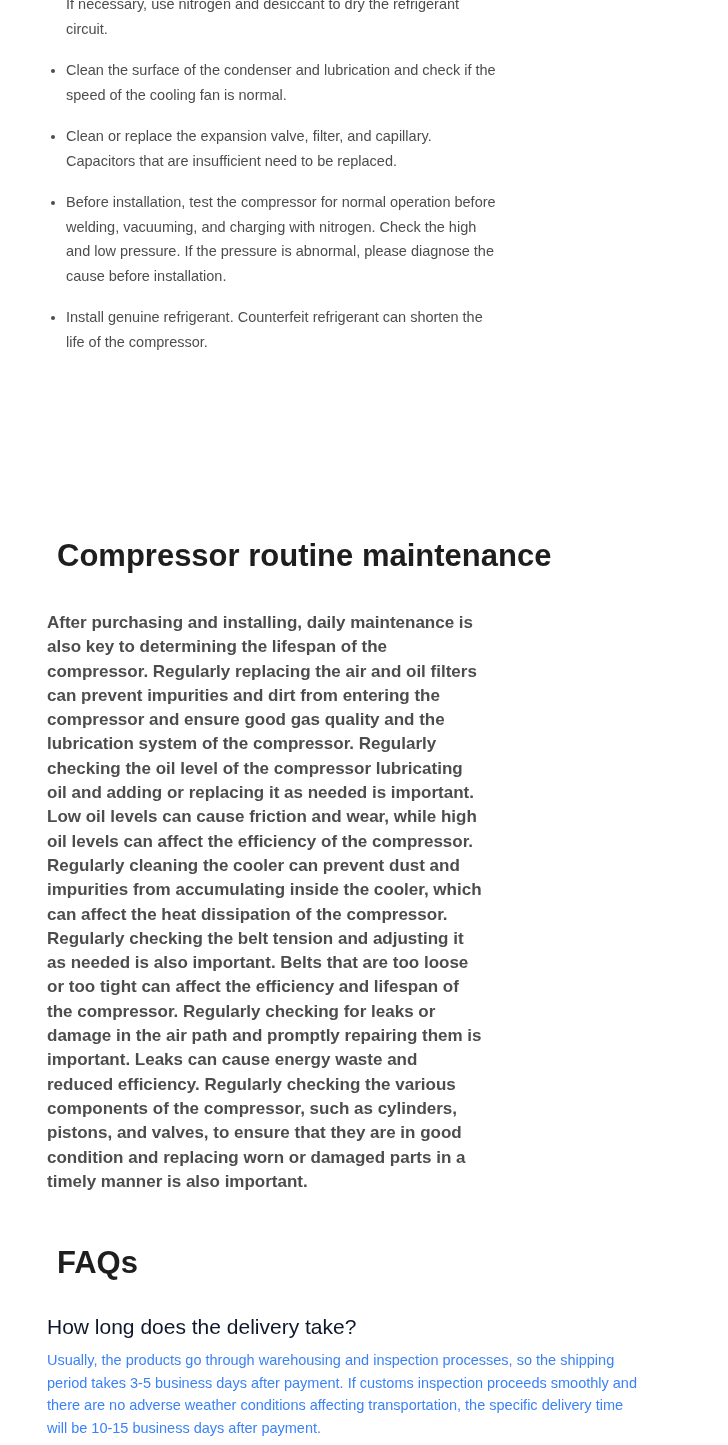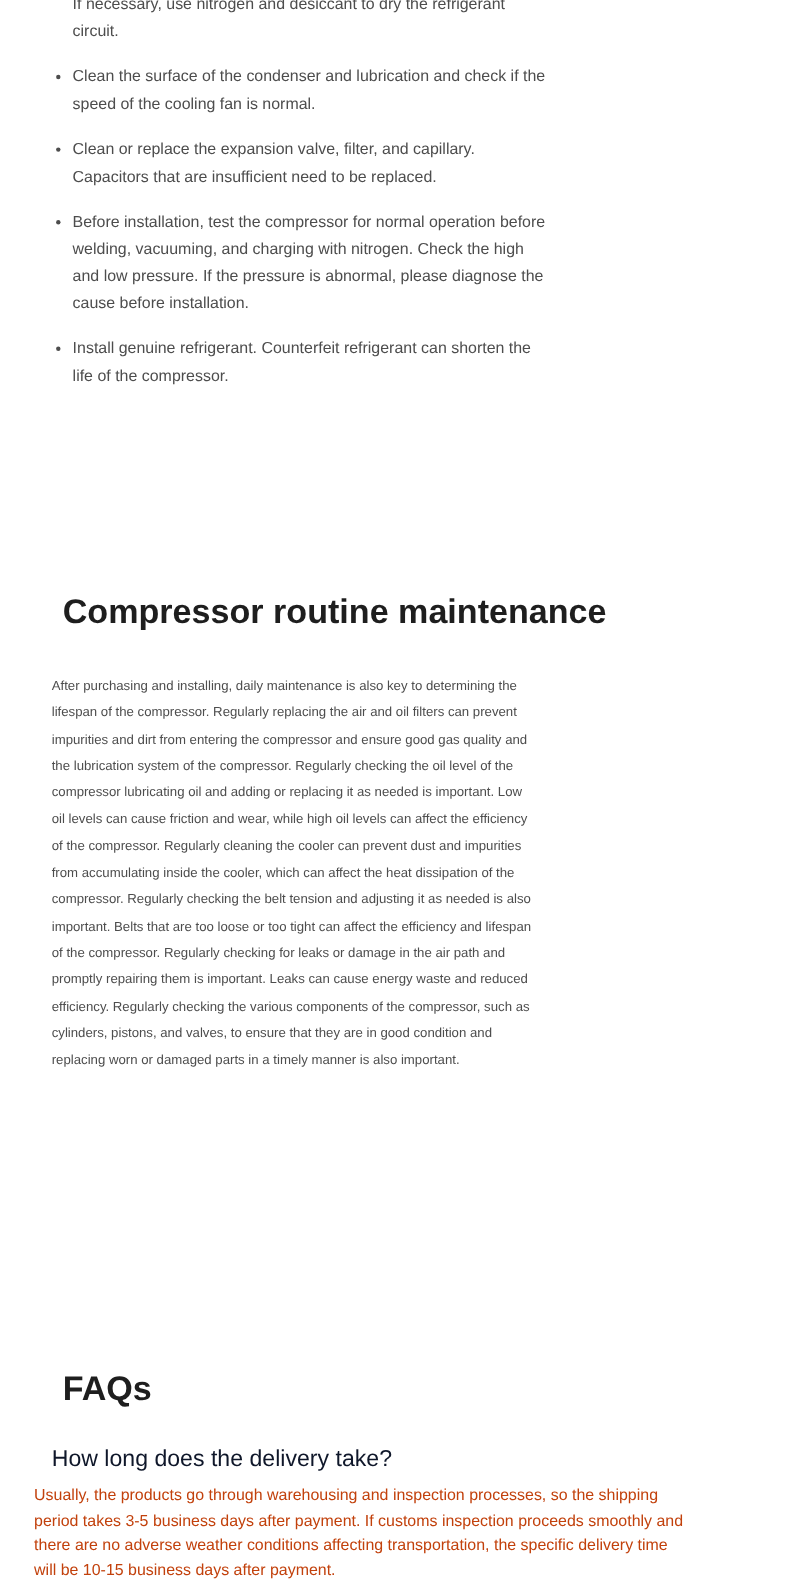--- a/index.html
+++ b/index.html
@@ -41,43 +41,44 @@
     color: #1e1e1e;
   }
   #routine-title { top: 528px; }
   #faq-title { top: 1235px; }
   .body-paragraph {
     position: absolute;
     top: 611px;
     left: 47px;
     margin: 0;
     width: 437px;
-    font-size: 12px;
+    font-size: 17px;
     line-height: 24.3px;
     color: #4d4d4d;
+    font-weight: bold;
   }
   .faq-question {
     position: absolute;
     top: 1313px;
     left: 47px;
     margin: 0;
     font-size: 21px;
     line-height: 27px;
     font-weight: 400;
     color: #0f172a;
   }
   .faq-answer {
     position: absolute;
     top: 1349px;
-    left: 31px;
+    left: 47px;
     margin: 0;
     width: 600px;
     font-size: 14.5px;
     line-height: 22.6px;
-    color: #c2410c;
+    color: #3b82f6;
   }
 </style>
 </head>
 <body>
 
 <ul class="tips-list">
   <li class="no-marker">If necessary, use nitrogen and desiccant to dry the refrigerant circuit.</li>
   <li>Clean the surface of the condenser and lubrication and check if the speed of the cooling fan is normal.</li>
   <li>Clean or replace the expansion valve, filter, and capillary. Capacitors that are insufficient need to be replaced.</li>
   <li>Before installation, test the compressor for normal operation before welding, vacuuming, and charging with nitrogen. Check the high and low pressure. If the pressure is abnormal, please diagnose the cause before installation.</li>

